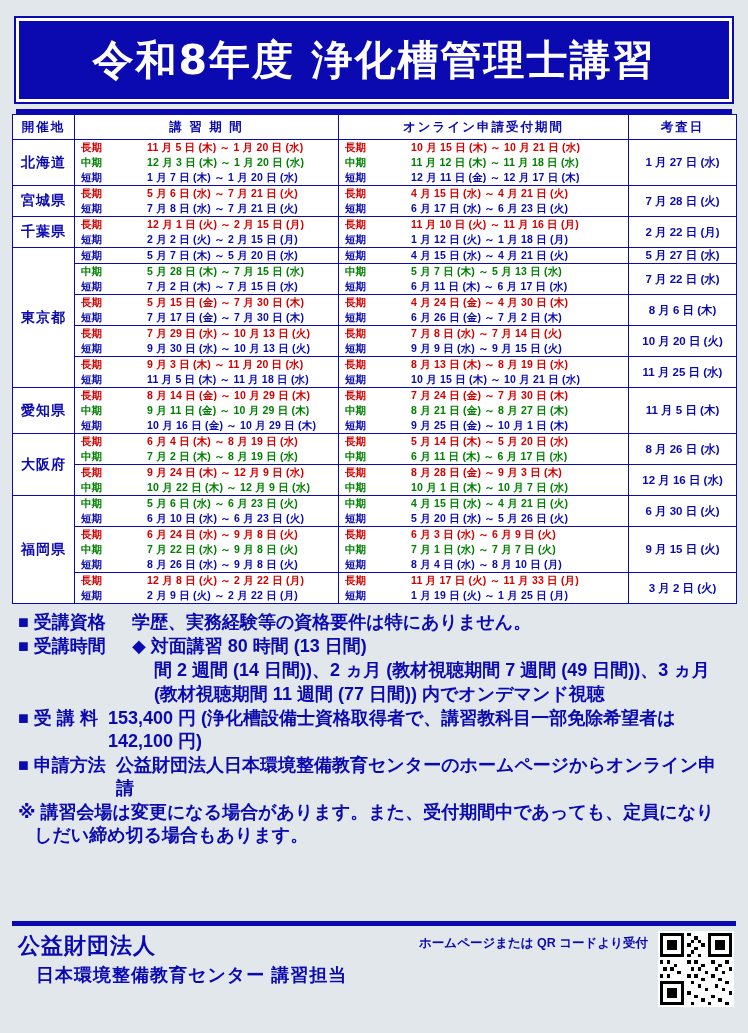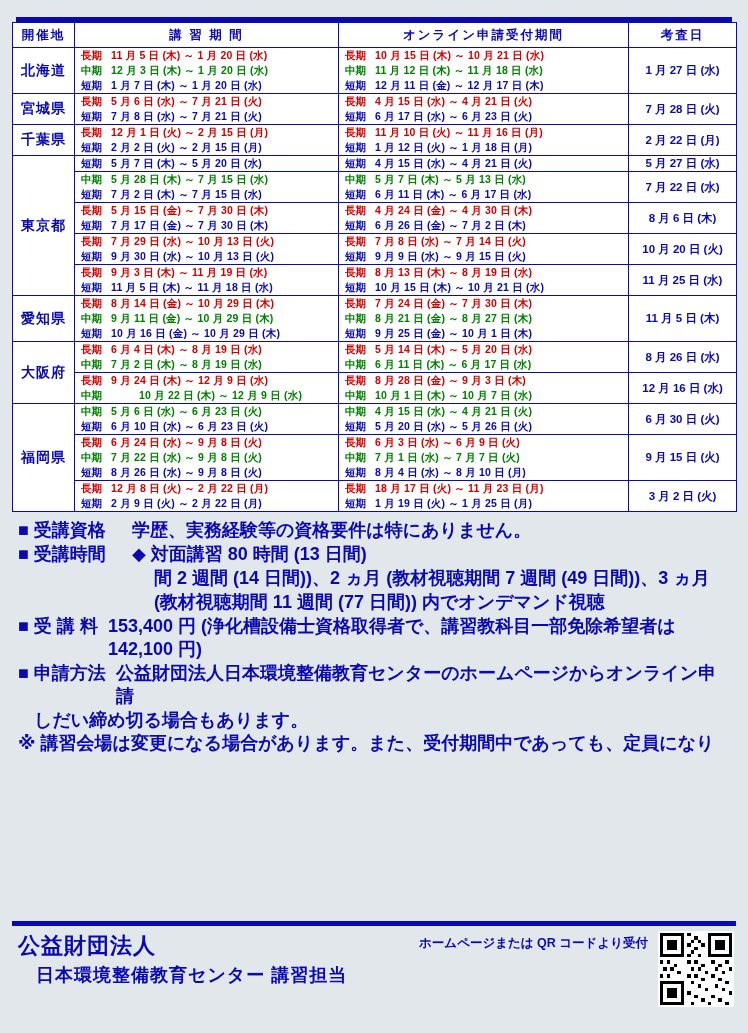--- a/index.html
+++ b/index.html
@@ -71,20 +71,21 @@
     background:#fff;color:#0a0ab0;font-weight:bold;
     font-size:11.5px;text-align:center;vertical-align:middle;
   }
   .rowline{
     display:flex;align-items:center;
     height:15px;
     font-size:10.5px;font-weight:bold;
     white-space:nowrap;
     padding-left:4px;
     box-sizing:border-box;
+    gap:36px;
   }
   .tag{
     width:30px;flex:0 0 30px;
     text-align:left;
   }
   .body{flex:1 1 auto;text-align:left;letter-spacing:0.2px;}
   td.termcell,td.onlinecell{vertical-align:middle;}
   td.termcell .rowline,td.onlinecell .rowline{padding-left:6px;}
   
   .notes{
@@ -125,20 +126,23 @@
     background:#fff;
     padding:2px;box-sizing:border-box;
   }
   .qr svg{display:block;}
 </style>
 </head>
 <body>
 
 <div class="page">
 
+  <div class="banner">
+    <div class="banner-title">令和8年度 浄化槽管理士講習</div>
+  </div>
   <div class="banner-rule"></div>
 
 
   <table class="sched">
     <colgroup>
       <col style="width:62px">
       <col style="width:264px">
       <col style="width:290px">
       <col style="width:108px">
     </colgroup>
@@ -313,21 +317,21 @@
               <span class="tag" style="color: rgb(10, 10, 176);">短期</span>
               <span class="body" style="color: rgb(10, 10, 176);">9 月 9 日 (水) ～ 9 月 15 日 (火)</span>
             </div>
           </td>
           <td class="exam">10 月 20 日 (火)</td>
         </tr>
         <tr>
           <td class="termcell">
             <div class="rowline">
               <span class="tag" style="color: rgb(212, 0, 0);">長期</span>
-              <span class="body" style="color: rgb(212, 0, 0);">9 月 3 日 (木) ～ 11 月 19 日 (水)</span>
+              <span class="body" style="color: rgb(212, 0, 0);">9 月 3 日 (木) ～ 11 月 20 日 (水)</span>
             </div>
             <div class="rowline">
               <span class="tag" style="color: rgb(10, 10, 176);">短期</span>
               <span class="body" style="color: rgb(10, 10, 176);">11 月 5 日 (木) ～ 11 月 18 日 (水)</span>
             </div>
           </td>
           <td class="onlinecell">
             <div class="rowline">
               <span class="tag" style="color: rgb(212, 0, 0);">長期</span>
               <span class="body" style="color: rgb(212, 0, 0);">8 月 13 日 (木) ～ 8 月 19 日 (水)</span>
@@ -396,21 +400,21 @@
           <td class="exam">8 月 26 日 (水)</td>
         </tr>
         <tr>
           <td class="termcell">
             <div class="rowline">
               <span class="tag" style="color: rgb(212, 0, 0);">長期</span>
               <span class="body" style="color: rgb(212, 0, 0);">9 月 24 日 (木) ～ 12 月 9 日 (水)</span>
             </div>
             <div class="rowline">
               <span class="tag" style="color: rgb(0, 128, 0);">中期</span>
-              <span class="body" style="color: rgb(0, 128, 0); margin-left: 28px;">10 月 22 日 (木) ～ 12 月 9 日 (水)</span>
+              <span class="body" style="color: rgb(0, 128, 0);">10 月 22 日 (木) ～ 12 月 9 日 (水)</span>
             </div>
           </td>
           <td class="onlinecell">
             <div class="rowline">
               <span class="tag" style="color: rgb(212, 0, 0);">長期</span>
               <span class="body" style="color: rgb(212, 0, 0);">8 月 28 日 (金) ～ 9 月 3 日 (木)</span>
             </div>
             <div class="rowline">
               <span class="tag" style="color: rgb(0, 128, 0);">中期</span>
               <span class="body" style="color: rgb(0, 128, 0);">10 月 1 日 (木) ～ 10 月 7 日 (水)</span>
@@ -480,21 +484,21 @@
               <span class="body" style="color: rgb(212, 0, 0);">12 月 8 日 (火) ～ 2 月 22 日 (月)</span>
             </div>
             <div class="rowline">
               <span class="tag" style="color: rgb(10, 10, 176);">短期</span>
               <span class="body" style="color: rgb(10, 10, 176);">2 月 9 日 (火) ～ 2 月 22 日 (月)</span>
             </div>
           </td>
           <td class="onlinecell">
             <div class="rowline">
               <span class="tag" style="color: rgb(212, 0, 0);">長期</span>
-              <span class="body" style="color: rgb(212, 0, 0);">18 月 17 日 (火) ～ 11 月 23 日 (月)</span>
+              <span class="body" style="color: rgb(212, 0, 0);">11 月 17 日 (火) ～ 11 月 33 日 (月)</span>
             </div>
             <div class="rowline">
               <span class="tag" style="color: rgb(10, 10, 176);">短期</span>
               <span class="body" style="color: rgb(10, 10, 176);">1 月 19 日 (火) ～ 1 月 25 日 (月)</span>
             </div>
           </td>
           <td class="exam">3 月 2 日 (火)</td>
         </tr>
       </tbody>
   </table>
@@ -517,22 +521,22 @@
       <div class="val" style="padding-left:48px">(教材視聴期間 11 週間 (77 日間)) 内でオンデマンド視聴</div>
     </div>
     <div class="nrow">
       <div class="lbl">■ 受 講 料</div>
       <div class="val" style="padding-left:10px">153,400 円 (浄化槽設備士資格取得者で、講習教科目一部免除希望者は 142,100 円)</div>
     </div>
     <div class="nrow">
       <div class="lbl">■ 申請方法</div>
       <div class="val" style="padding-left:10px">公益財団法人日本環境整備教育センターのホームページからオンライン申請</div>
     </div>
+    <div>※ 講習会場は変更になる場合があります。また、受付期間中であっても、定員になり</div>
     <div style="padding-left:16px">しだい締め切る場合もあります。</div>
-    <div>※ 講習会場は変更になる場合があります。また、受付期間中であっても、定員になり</div>
   </div>
 
   <div class="footer">
     <div class="f-inner">
       <div class="f-org1">公益財団法人</div>
       <div class="f-org2">日本環境整備教育センター 講習担当</div>
       <div class="f-web">ホームページまたは QR コードより受付</div>
       <div class="qr">
         <svg width="72" height="72" viewBox="0 0 21 21" shape-rendering="crispEdges" aria-hidden="true">
           <rect width="21" height="21" fill="#fff"></rect>

